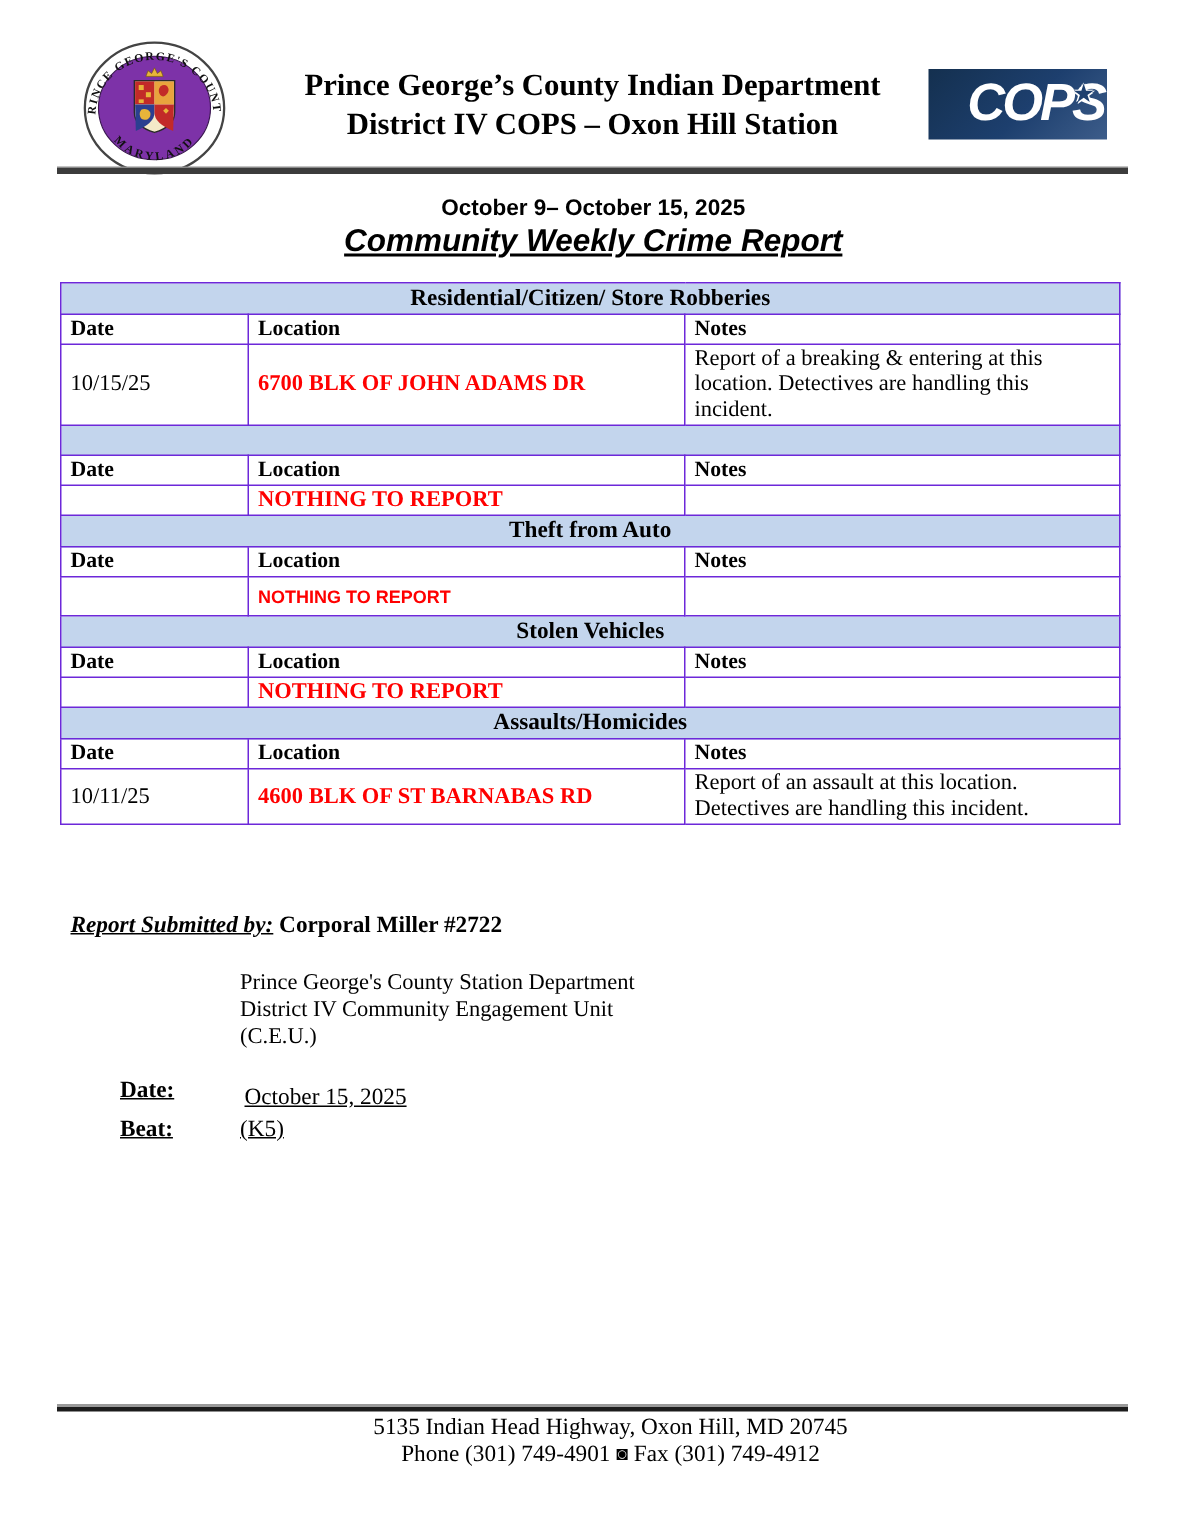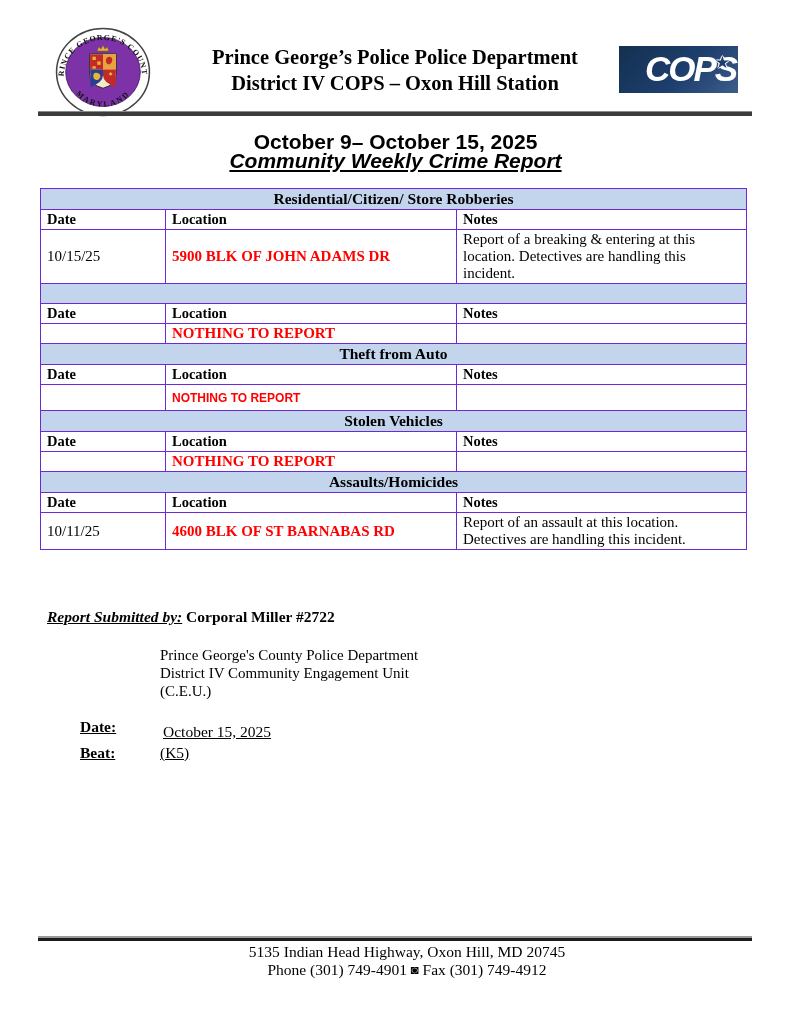--- a/index.html
+++ b/index.html
@@ -16,21 +16,21 @@
     display:flex; align-items:center; justify-content:center; }
   .cops-text { color:#ffffff; font-family:"Liberation Sans","DejaVu Sans",sans-serif;
     font-weight:bold; font-style:italic; font-size:35px; letter-spacing:-2px; line-height:1; padding-bottom:3px;margin-left:24px; }
   .cops-star { position:absolute; right:8px; top:6px; font-size:17px; color:#1d3f6e; font-style:normal;
     text-shadow:-1px 0 #fff,1px 0 #fff,0 -1px #fff,0 1px #fff; }
   .rule-top { position:absolute; top:111px; left:38px; width:714px; height:5px;
     background:linear-gradient(to bottom,#8a8a8a 0 1px,#3c3c3c 1px 100%); }
 
   
   .date-range { position:absolute; top:130px; left:0; width:100%; text-align:center;
-    font-family:"Liberation Sans","DejaVu Sans",sans-serif; font-weight:bold; font-size:21px; }
+    font-family:"Liberation Sans","DejaVu Sans",sans-serif; font-weight:bold; font-size:15px; }
   .report-title { position:absolute; top:149px; left:0; width:100%; text-align:center; }
   .report-title span { font-family:"Liberation Sans","DejaVu Sans",sans-serif; font-weight:bold;
     font-style:italic; font-size:21px; text-decoration:underline; }
 
   
   table.crime { position:absolute; top:188px; left:40px; width:706px; border-collapse:collapse;
     font-family:"Liberation Serif","DejaVu Serif",serif; table-layout:fixed; }
   table.crime td { border:1px solid #6d28d9; padding:1px 6px; vertical-align:middle; font-size:15px; }
   tr.section-bar td { background:#c3d5ed; text-align:center; font-weight:bold; font-size:15.5px; height:21px; }
   tr.section-bar.blank td { height:20px; }
@@ -91,21 +91,21 @@
       <rect x="39" y="31" width="3.5" height="3.5" fill="#e8b53a"></rect>
       <rect x="44" y="36" width="3.5" height="3.5" fill="#e8b53a"></rect>
       <rect x="39" y="41" width="3.5" height="2.5" fill="#e8b53a"></rect>
       <path d="M 54,32 q3,-2 5,0 q2,3 -1,6 q-2,2 -4,0 q-2,-3 0,-6" fill="#c22a28"></path>
       <path d="M 41,48 q4,-1 6,2 q1,3 -2,5 q-4,1 -5,-2 q-1,-3 1,-5" fill="#e8b53a"></path>
       <path d="M 56,49 l2,-2 2,2 -2,2 z" fill="#e8b53a"></path>
     </svg>
   </div>
 
   <div class="masthead-titles">
-    <div>Prince George’s Police Police Department</div>
+    <div>Prince George’s County Indian Department</div>
     <div>District IV COPS – Oxon Hill Station</div>
   </div>
 
   <div class="cops-logo">
     <span class="cops-text">COPS</span>
     <span class="cops-star">★</span>
   </div>
 
   <div class="rule-top"></div>
 
@@ -125,21 +125,21 @@
         <tr class="section-bar">
       <td colspan="3">Residential/Citizen/ Store Robberies</td>
     </tr>
     <tr class="col-head">
       <td>Date</td>
       <td>Location</td>
       <td>Notes</td>
     </tr>
     <tr class="row-tall">
       <td class="date-cell">10/15/25</td>
-      <td class="loc-cell">5900 BLK OF JOHN ADAMS DR</td>
+      <td class="loc-cell">6700 BLK OF JOHN ADAMS DR</td>
       <td class="notes-cell">Report of a breaking &amp; entering at this location. Detectives are handling this incident.</td>
     </tr>
 
     <tr class="section-bar blank">
       <td colspan="3"></td>
     </tr>
     <tr class="col-head">
       <td>Date</td>
       <td>Location</td>
       <td>Notes</td>
@@ -193,21 +193,21 @@
     </tr>
   </tbody>
     </table>
 
   <div class="submission">
     <div class="submit-line">
       <span class="submit-label">Report Submitted by:</span>
       <span>Corporal Miller #2722</span>
     </div>
     <div class="org-block">
-      <div>Prince George's County Police Department</div>
+      <div>Prince George's County Station Department</div>
       <div>District IV Community Engagement Unit</div>
       <div>(C.E.U.)</div>
     </div>
     <div class="kv-rows">
       <div class="kv-row">
         <span class="kv-label">Date:</span>
         <span class="kv-value shifted">October 15, 2025</span>
       </div>
       <div class="kv-row" style="margin-top:7px">
         <span class="kv-label">Beat:</span>

